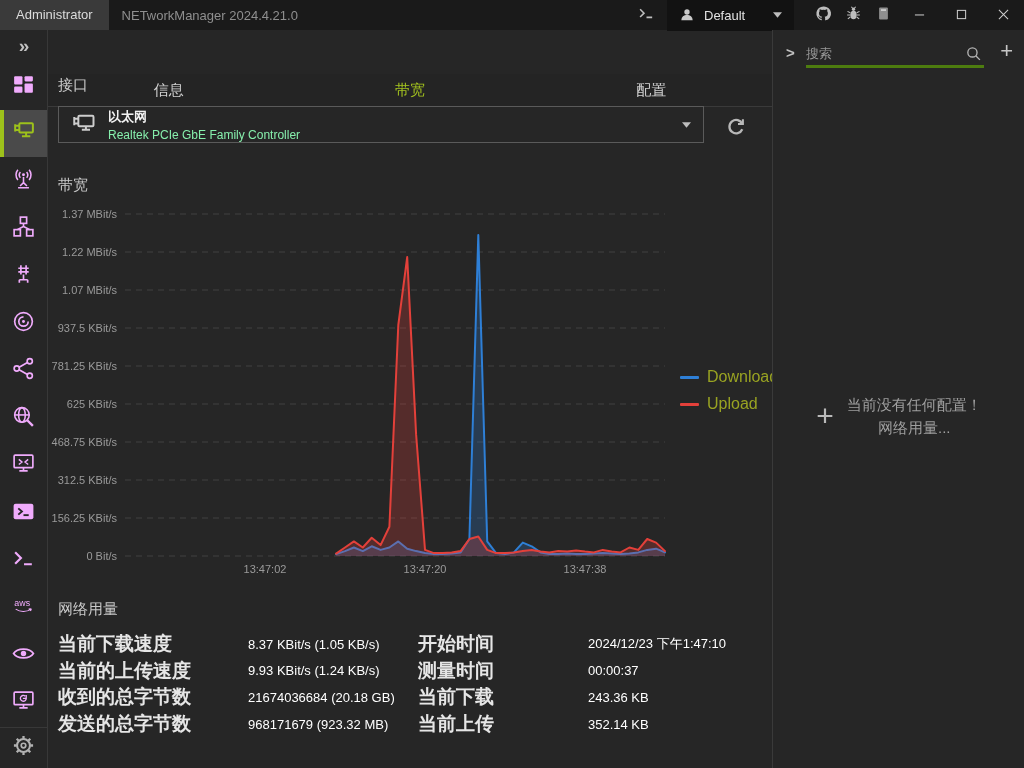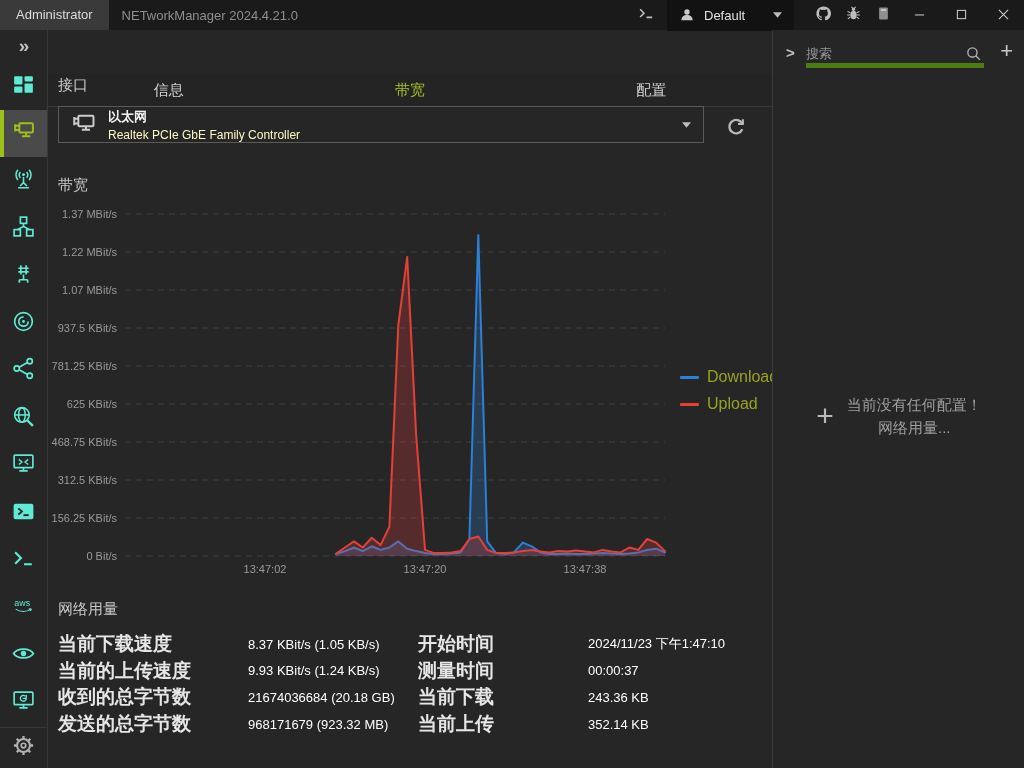--- a/index.html
+++ b/index.html
@@ -19,21 +19,21 @@
   .profile-btn svg.person { width:16px; height:16px; color:#c9c9c9; }
   .profile-label { font-size:13px; color:#e2e2e2; min-width:60px; }
   .caret { width:9px; height:6px; color:#bdbdbd; }
   .win-btn { width:42px; height:30px; display:flex; align-items:center; justify-content:center; color:#cfcfcf; }
   .win-btn svg { width:11px; height:11px; }
   .doc-icon svg { width:15px; height:17px; }
 
   
   .sidebar { position:absolute; top:30px; left:0; width:48px; height:738px; background:#262626; border-right:1px solid #383838; display:flex; flex-direction:column; }
   .side-chevron { height:33px; display:flex; align-items:center; justify-content:center; color:#c2c2c2; font-size:19px; font-weight:bold; letter-spacing:-1px; }
-  .side-item { position:relative; height:48px; display:flex; align-items:center; justify-content:center; color:#5eead4; }
+  .side-item { position:relative; height:48px; display:flex; align-items:center; justify-content:center; color:#f0abfc; }
   .side-item svg { width:25px; height:25px; }
   .side-item.selected { background:#4a4a4a; color:#9dc11b; }
   .side-item.selected::before { content:""; position:absolute; left:0; top:0; bottom:0; width:4px; background:#9dc11b; }
   .side-bottom { margin-top:auto; border-top:1px solid #383838; height:42px; display:flex; align-items:center; justify-content:center; color:#b2b2b2; }
   .side-bottom svg { width:25px; height:25px; }
 
   
   .main { position:absolute; top:30px; left:48px; width:724px; height:738px; }
   .tabstrip { position:absolute; top:0; left:0; width:724px; height:33px; display:flex; background:#242424; border-bottom:1px solid #3a3a3a;margin-top:44px; }
   .tab { flex:1; display:flex; align-items:center; justify-content:center; font-size:15px; color:#d2d2d2; cursor:default; }
@@ -42,21 +42,21 @@
   .section-heading { position:absolute; left:10px; font-size:15px; color:#c9c9c9; }
   #hd-interface { top:46px; }
   #hd-bandwidth { top:146px; }
   #hd-usage { top:570px; }
 
   .combo { position:absolute; left:10px; top:76px; width:646px; height:37px; border:1px solid #5a5a5a; display:flex; align-items:center; }
   .combo-eth { width:30px; height:30px; margin:0 9px 0 10px; color:#cdcdcd; }
   .combo-eth svg { width:28px; height:28px; }
   .combo-texts { display:flex; flex-direction:column; gap:2px; }
   .combo-name { font-size:13px; font-weight:bold; color:#f2f2f2; }
-  .combo-desc { font-size:12px; color:#fef9c3; }
+  .combo-desc { font-size:12px; color:#86efac; }
   .combo-caret { margin-left:auto; margin-right:12px; color:#bdbdbd; }
   .refresh-btn { position:absolute; left:666px; top:76px; width:44px; height:45px; display:flex; align-items:center; justify-content:center; color:#b8b8b8; }
   .refresh-btn svg { width:24px; height:24px; }
 
   
   .chart-wrap { position:absolute; left:0; top:170px; width:724px; height:380px; }
   #bw-chart { width:724px; height:380px; display:block; }
   #bw-chart .grid { stroke:#414141; stroke-width:1; stroke-dasharray:6 5; }
   #bw-chart .ytick { fill:#9a9a9a; font-size:11px; text-anchor:end; font-family:"Liberation Sans","DejaVu Sans",sans-serif; }
   #bw-chart .xtick { fill:#9a9a9a; font-size:11px; text-anchor:middle; font-family:"Liberation Sans","DejaVu Sans",sans-serif; }
@@ -67,21 +67,21 @@
 
   
   .usage-grid { position:absolute; left:10px; top:601px; width:706px; display:grid; grid-template-columns:190px 170px 170px 176px; grid-auto-rows:26.6px; align-items:center; }
   .u-label { font-size:19px; font-weight:600; color:#e6e6e6; }
   .u-value { font-size:13px; font-weight:normal; color:#ffffff; }
 
   
   .rightpanel { position:absolute; top:30px; left:772px; width:252px; height:738px; background:#262626; border-left:1px solid #3a3a3a; }
   .rp-header { position:absolute; top:10px; left:0; width:252px; height:32px; }
   .rp-chevron { position:absolute; left:13px; top:4px; color:#c2c2c2; font-size:15px; font-weight:bold; }
-  .rp-search { position:absolute; left:33px; top:0; width:178px; border-bottom:5px solid #4d7c0f; height:28px; }
+  .rp-search { position:absolute; left:33px; top:0; width:178px; border-bottom:3px solid #4d7c0f; height:28px; }
   .rp-search input { width:140px; height:26px; background:transparent; border:none; outline:none; color:#dedede; font-size:13px; font-family:inherit; }
   .rp-search input::placeholder { color:#9a9a9a; }
   .rp-search .mag { position:absolute; right:2px; top:5px; width:17px; height:17px; color:#b5b5b5; }
   .rp-add { position:absolute; right:12px; top:-2px; font-size:22px; font-weight:300; color:#c5c5c5; }
   .rp-empty { position:absolute; top:363px; left:0; width:252px; display:flex; align-items:center; justify-content:center; gap:13px; }
   .rp-empty-plus { font-size:30px; font-weight:300; color:#b9b9b9; line-height:30px; }
   .rp-empty-text { text-align:center; font-size:15px; color:#9f9f9f; line-height:23px; }
 </style>
 </head>
 <body>
@@ -353,21 +353,21 @@
         </div>
       </div>
     </div>
 
     <div class="section-heading" id="hd-usage">网络用量</div>
 
     <div class="usage-grid">
       <span class="u-label">当前下载速度</span>
       <span class="u-value">8.37 KBit/s (1.05 KB/s)</span>
       <span class="u-label">开始时间</span>
-      <span class="u-value">2024/11/23 下午1:47:10</span>
+      <span class="u-value">2024/12/23 下午1:47:10</span>
 
       <span class="u-label">当前的上传速度</span>
       <span class="u-value">9.93 KBit/s (1.24 KB/s)</span>
       <span class="u-label">测量时间</span>
       <span class="u-value">00:00:37</span>
 
       <span class="u-label">收到的总字节数</span>
       <span class="u-value">21674036684 (20.18 GB)</span>
       <span class="u-label">当前下载</span>
       <span class="u-value">243.36 KB</span>

